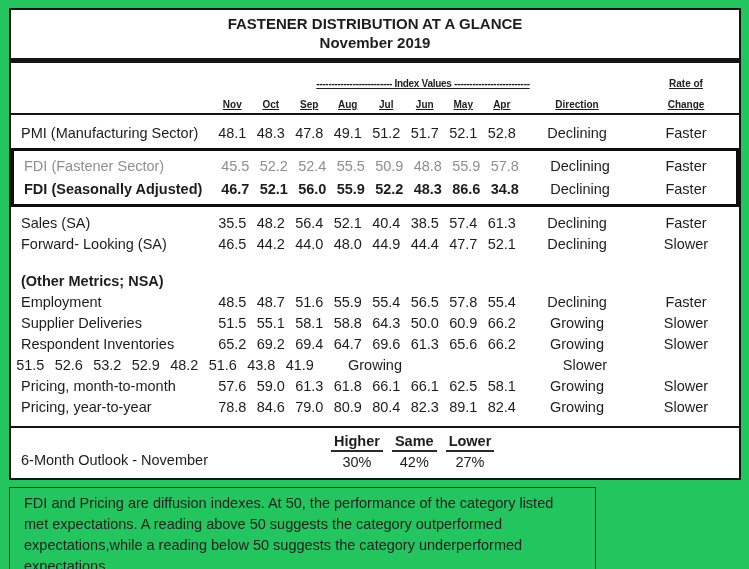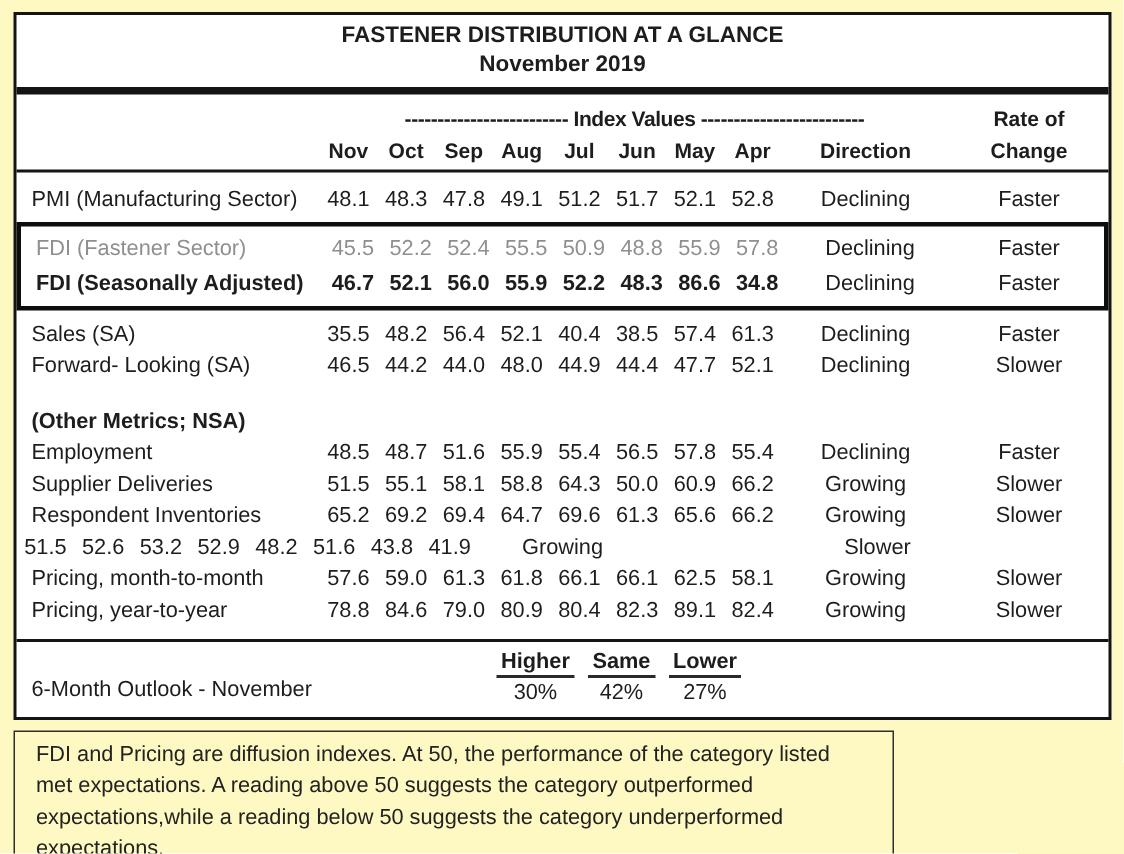--- a/index.html
+++ b/index.html
@@ -3,30 +3,30 @@
 <meta charset="utf-8">
 <style>
   * { margin:0; padding:0; box-sizing:border-box; }
   html,body { background:#ffffff; }
   body {
     font-family:"Liberation Sans", sans-serif;
     color:#1d1d1d;
     width:749px; height:569px;
     overflow:hidden;
   }
-  .page { width:749px; height:569px; background:#fef9c3; padding:8px 8px 0 9px; position:relative; }
+  .page { width:749px; height:569px; background:#22c55e; padding:8px 8px 0 9px; position:relative; }
 
   
   .report { width:732px; border:2px solid #141414; background:#fff; }
 
   .title-sec { border-bottom:5px solid #141414; padding:4px 0 6px; text-align:center; }
   .title-line { font-weight:700; font-size:15px; line-height:19px; }
 
   .header-sec { padding:5px 0 3px; border-bottom:2px solid #141414; }
-  .hrow { display:flex; align-items:center; height:21px; font-size:14px; }
+  .hrow { display:flex; align-items:flex-end; height:21px; font-size:10px;text-decoration:underline; }
   .cell.label { width:202px; padding-left:10px; }
   .span-cols { width:420px; text-align:center; font-weight:700; letter-spacing:-0.3px; white-space:nowrap; overflow:hidden; }
   .vals { display:flex; width:308px; }
   .val { width:38.5px; text-align:center; }
   .dir { width:112px; text-align:center; }
   .rate { flex:1; text-align:center; }
   .hdr { font-weight:700; }
 
   .main-sec { padding:5px 0 9px; border-bottom:2px solid #141414; }
   .trow { display:flex; align-items:center; height:21px; font-size:14.5px; }

